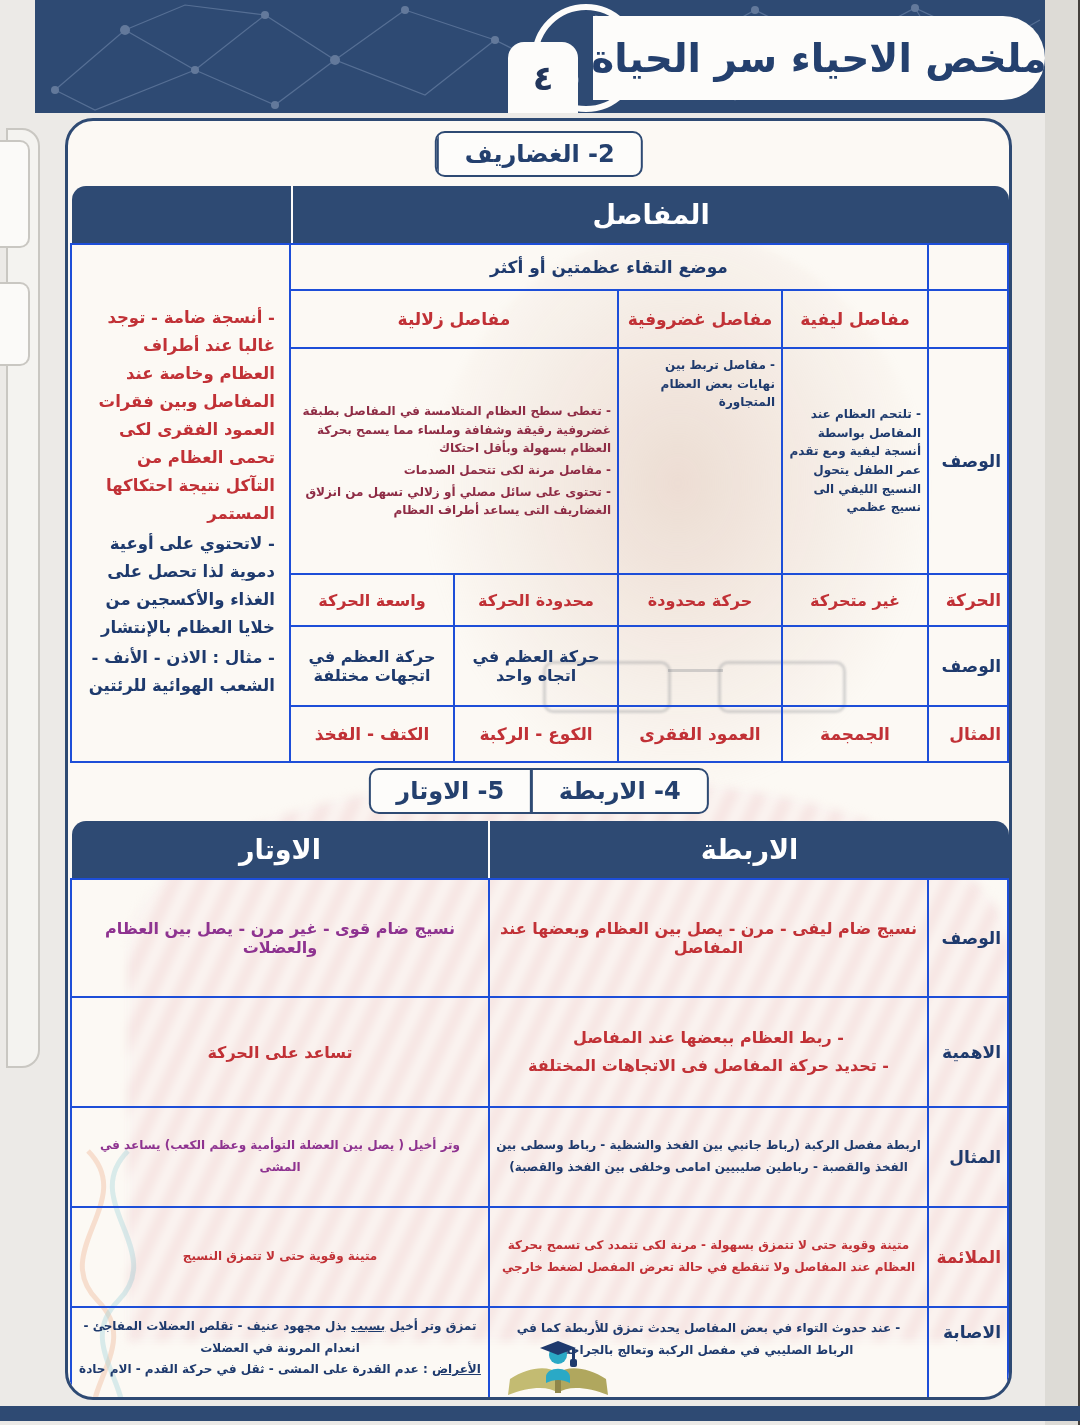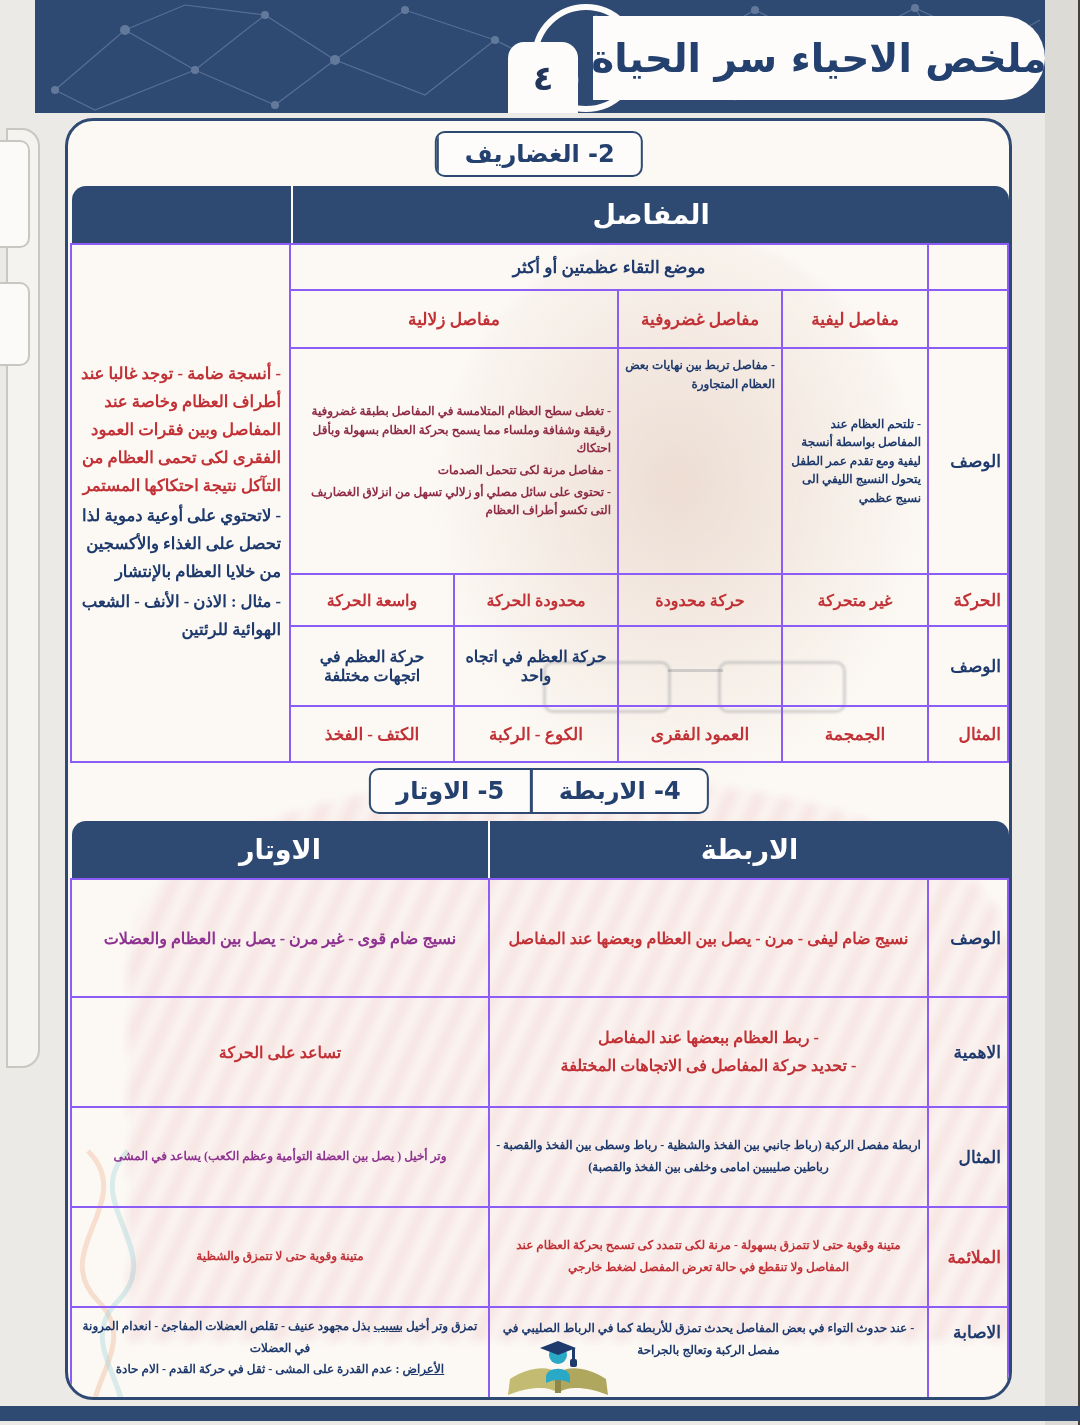--- a/index.html
+++ b/index.html
@@ -66,35 +66,35 @@
 
   
   .tblwrap{position:absolute;left:4px;width:937px;z-index:4;}
   .t1wrap{top:65px;}
   .t2wrap{top:700px;}
   .thead-bar{display:flex;background:#2e4a73;border-radius:14px 14px 0 0;height:57px;overflow:hidden;}
   .thead-bar .hseg{display:flex;align-items:center;justify-content:center;color:#fff;
     font-size:27px;font-weight:bold;}
   .thead-bar .hdiv{width:2px;background:#fdfcfa;}
   table.grid{border-collapse:collapse;width:937px;table-layout:fixed;direction:rtl;background:transparent;}
-  table.grid td{border:2px solid #8b5cf6;vertical-align:middle;padding:4px 6px;background:transparent;font-family:Liberation Serif, serif;}
+  table.grid td{border:2px solid #1d4ed8;vertical-align:middle;padding:4px 6px;background:transparent;}
   .lblcell{color:#1e3a6d;font-weight:bold;font-size:17px;}
   .lblcell.red{color:#c13136;}
   .cell-c{text-align:center;}
   .red{color:#c13136;}
   .maroon{color:#8e2c45;}
   .navy{color:#1e3a6d;}
   .purple{color:#8e3390;}
   .bold{font-weight:bold;}
   .bullet{font-weight:bold;line-height:1.55;margin:3px 0;text-align:right;}
   .f15{font-size:12px;}
   .f16{font-size:16px;}
   .f17{font-size:17px;}
   .ctr{text-align:center;}
-  .cart-panel{padding:10px 8px !important;}
+  .cart-panel{padding:10px 14px !important;}
   .cart-panel .bullet{font-size:16.5px;line-height:1.7;margin:0 0 2px;}
   .u{text-decoration:underline;}
   .inj{line-height:1.8;}
 
   
   .logo{position:absolute;left:430px;top:1218px;width:120px;height:78px;z-index:7;}
   .logo-text{position:absolute;left:2px;top:58px;width:116px;text-align:center;direction:ltr;}
   .logo-en{color:#2aa9c6;font-size:16px;font-weight:bold;font-style:italic;}
   .logo-ar{color:#b08a2e;font-size:16px;font-weight:bold;margin-left:-6px;}
 </style>
@@ -196,21 +196,21 @@
           <td class="lblcell">الوصف</td>
           <td>
             <p class="bullet navy f15">- تلتحم العظام عند المفاصل بواسطة أنسجة ليفية ومع تقدم عمر الطفل يتحول النسيج الليفي الى نسيج عظمي</p>
           </td>
           <td style="vertical-align:top">
             <p class="bullet navy f15">- مفاصل تربط بين نهايات بعض العظام المتجاورة</p>
           </td>
           <td colspan="2">
             <p class="bullet maroon f15">- تغطى سطح العظام المتلامسة في المفاصل بطبقة غضروفية رقيقة وشفافة وملساء مما يسمح بحركة العظام بسهولة وبأقل احتكاك</p>
             <p class="bullet maroon f15">- مفاصل مرنة لكى تتحمل الصدمات</p>
-            <p class="bullet maroon f15">- تحتوى على سائل مصلي أو زلالي تسهل من انزلاق الغضاريف التى تكسو أطراف العظام</p>
+            <p class="bullet maroon f15">- تحتوى على سائل مصلي أو زلالي تسهل من انزلاق الغضاريف التى يساعد أطراف العظام</p>
           </td>
         </tr>
         <tr style="height:52px">
           <td class="lblcell red">الحركة</td>
           <td class="cell-c red bold f16">غير متحركة</td>
           <td class="cell-c red bold f16">حركة محدودة</td>
           <td class="cell-c red bold f16">محدودة الحركة</td>
           <td class="cell-c red bold f16">واسعة الحركة</td>
         </tr>
         <tr style="height:80px">
@@ -264,21 +264,21 @@
           <td class="cell-c red bold f16">تساعد على الحركة</td>
         </tr>
         <tr style="height:100px">
           <td class="lblcell">المثال</td>
           <td class="cell-c navy bold f15 inj">اربطة مفصل الركبة (رباط جانبي بين الفخذ والشظية - رباط وسطى بين الفخذ والقصبة - رباطين صليبيين امامى وخلفى بين الفخذ والقصبة)</td>
           <td class="cell-c purple bold f15 inj">وتر أخيل ( يصل بين العضلة التوأمية وعظم الكعب) يساعد في المشى</td>
         </tr>
         <tr style="height:100px">
           <td class="lblcell red">الملائمة</td>
           <td class="cell-c red bold f15 inj">متينة وقوية حتى لا تتمزق بسهولة - مرنة لكى تتمدد كى تسمح بحركة العظام عند المفاصل ولا تنقطع في حالة تعرض المفصل لضغط خارجي</td>
-          <td class="cell-c red bold f15 inj">متينة وقوية حتى لا تتمزق والشظية</td>
+          <td class="cell-c red bold f15 inj">متينة وقوية حتى لا تتمزق النسيج</td>
         </tr>
         <tr style="height:183px">
           <td class="lblcell" style="vertical-align:top;padding-top:14px">الاصابة</td>
           <td class="cell-c navy bold f15 inj" style="vertical-align:top;padding-top:10px">- عند حدوث التواء في بعض المفاصل يحدث تمزق للأربطة كما في الرباط الصليبي في مفصل الركبة وتعالج بالجراحة</td>
           <td class="cell-c navy bold f15 inj" style="vertical-align:top;padding-top:8px">
             <div><span>تمزق وتر أخيل </span><span class="u">بسبب</span><span> بذل مجهود عنيف - تقلص العضلات المفاجئ - انعدام المرونة في العضلات</span></div>
             <div><span></span><span class="u">الأعراض</span><span> : عدم القدرة على المشى - ثقل في حركة القدم - الام حادة</span></div>
 
           </td>
         </tr>

